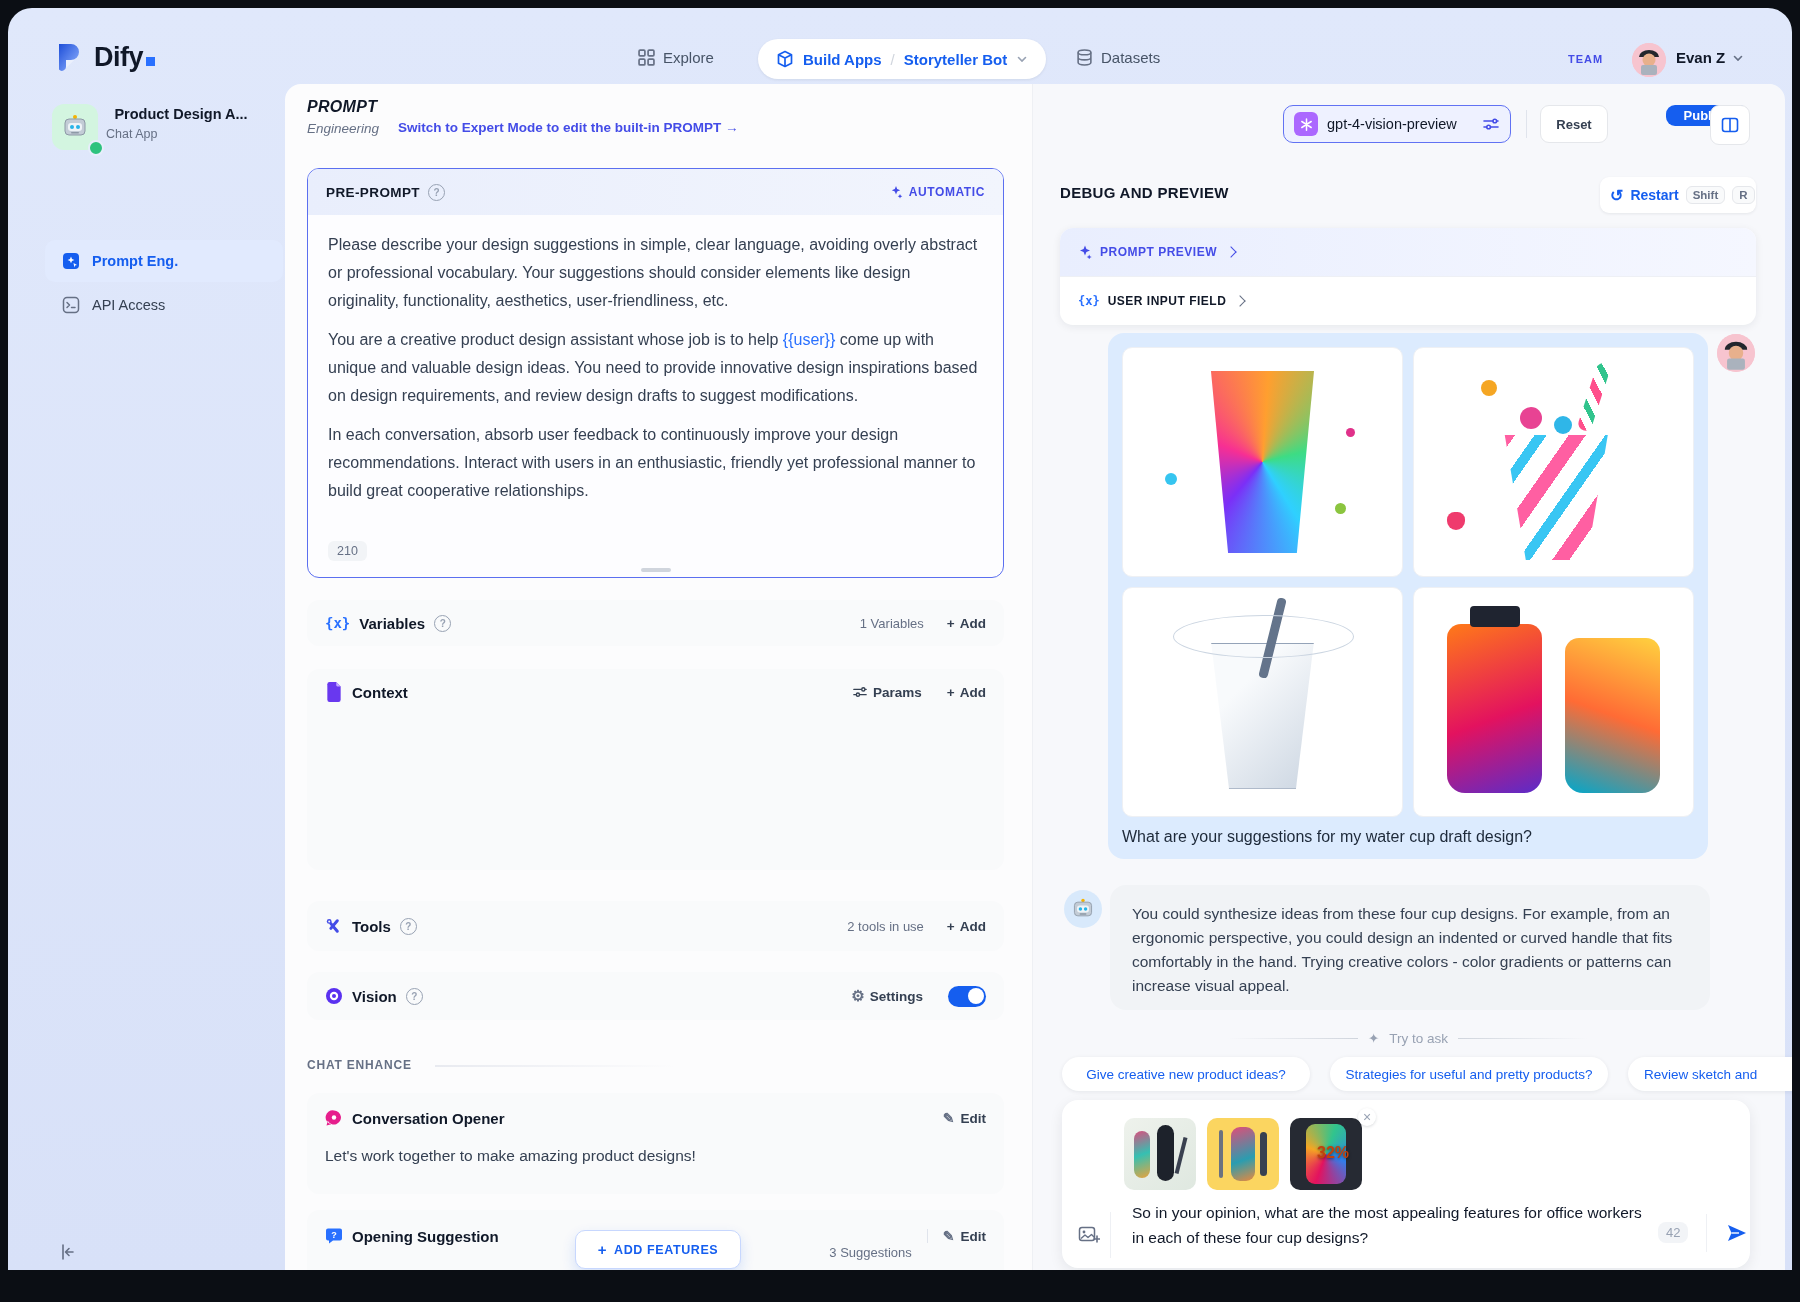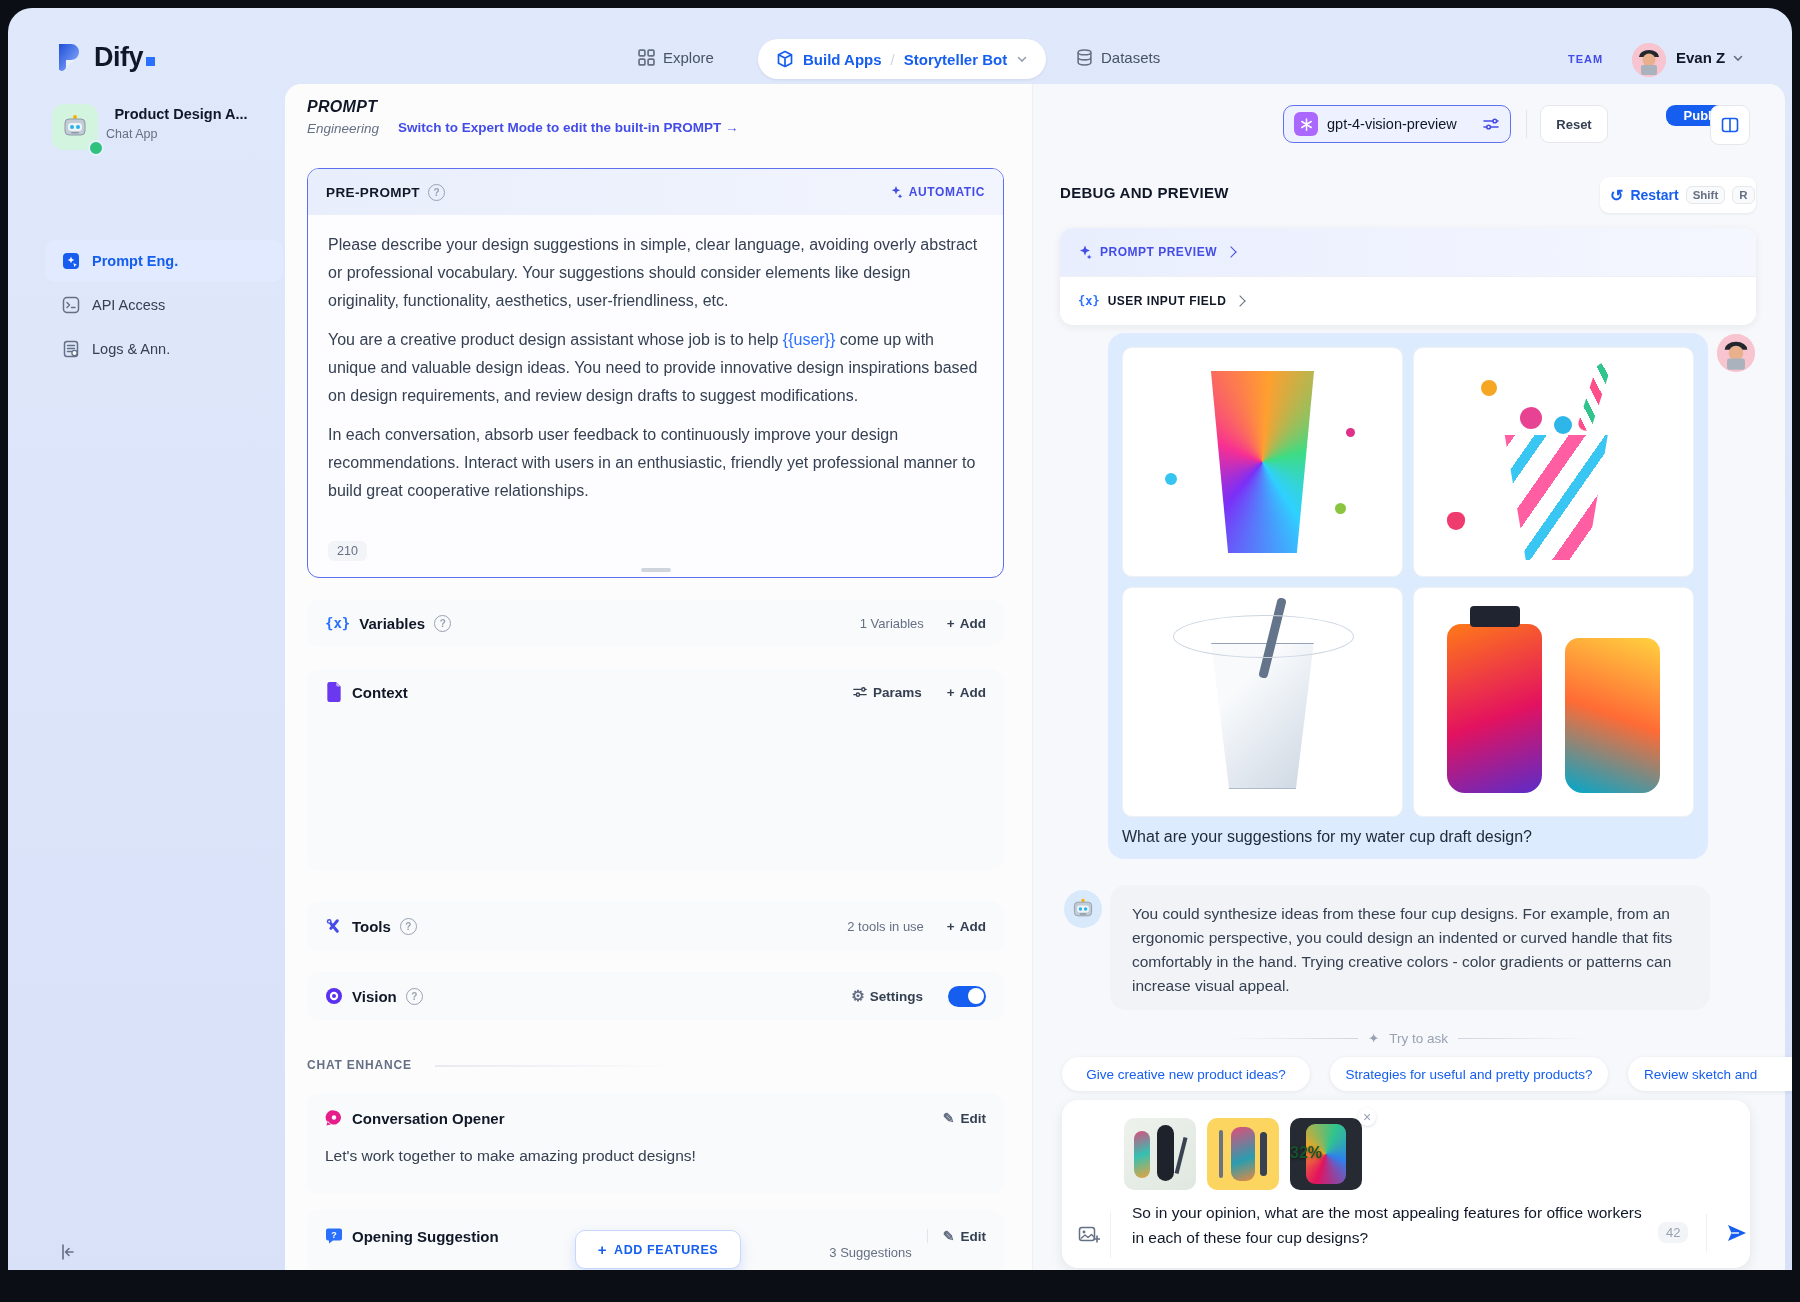--- a/index.html
+++ b/index.html
@@ -149,21 +149,21 @@
   .t1bg{position:absolute;inset:0;background:linear-gradient(140deg,#eef2ec,#dfe8e0);}
   .t1a{position:absolute;left:14%;top:18%;width:22%;height:66%;border-radius:8px;background:linear-gradient(160deg,#d94f7e,#35c0b2,#e8a33d);}
   .t1b{position:absolute;left:46%;top:10%;width:24%;height:78%;border-radius:10px;background:#1d222b;}
   .t1c{position:absolute;left:76%;top:26%;width:6%;height:52%;background:#3a4150;transform:rotate(14deg);}
   .t2bg{position:absolute;inset:0;background:#fbd560;}
   .t2a{position:absolute;left:34%;top:12%;width:32%;height:76%;border-radius:9px;background:linear-gradient(160deg,#e04e78,#2a9db0 60%,#e8883d);}
   .t2b{position:absolute;left:16%;top:16%;width:6%;height:68%;background:#6b7280;border-radius:3px;}
   .t2c{position:absolute;left:74%;top:20%;width:10%;height:60%;background:#374151;border-radius:5px;}
   .t3bg{position:absolute;inset:0;background:#262a33;}
   .t3a{position:absolute;left:22%;top:8%;width:56%;height:84%;border-radius:9px;background:conic-gradient(from 200deg,#e3125f,#f5a623,#31c48d,#2f80ed,#e3125f);}
-  .t3pct{position:absolute;left:0;top:36%;width:100%;color:#14532d;font-size:16px;font-weight:700;text-shadow:0 1px 3px rgba(0,0,0,.5);}
+  .t3pct{position:absolute;left:7px;top:36%;width:100%;text-align:center;color:#c2410c;font-size:16px;font-weight:700;text-shadow:0 1px 3px rgba(0,0,0,.5);}
 </style>
 </head>
 <body>
 
 <div class="stage">
 <div class="app">
 
   <div class="topnav">
 
     <div class="abs" style="left:48px;top:6px;display:flex;align-items:center;gap:10px;">
@@ -260,28 +260,20 @@
       <path d="M11.5 11 l3.5 2 -2 .6 -.6 2 z" fill="#ffffff"></path>
     </svg>
     <span>Prompt Eng.</span>
   </div>
   <div class="nav-item" style="top:276px;">
     <svg width="18" height="18" viewBox="0 0 18 18">
       <rect x="1.5" y="1.5" width="15" height="15" rx="3.5" fill="none" stroke="#667085" stroke-width="1.5"></rect>
       <path d="M5 6.5 L7.5 9 5 11.5 M9.5 11.5 h3.5" fill="none" stroke="#667085" stroke-width="1.5" stroke-linecap="round" stroke-linejoin="round"></path>
     </svg>
     <span>API Access</span>
-  </div>
-  <div class="nav-item" style="top:320px;">
-    <svg width="18" height="18" viewBox="0 0 18 18">
-      <rect x="2.5" y="1.5" width="13" height="15" rx="2.5" fill="none" stroke="#667085" stroke-width="1.5"></rect>
-      <path d="M5.5 5.5 h7 M5.5 8.5 h7 M5.5 11.5 h4" stroke="#667085" stroke-width="1.4" stroke-linecap="round"></path>
-      <circle cx="12.5" cy="13" r="2.6" fill="#fcfcfd" stroke="#667085" stroke-width="1.3"></circle>
-    </svg>
-    <span>Logs &amp; Ann.</span>
   </div>
 
   <div class="collapse-btn">
     <svg width="20" height="20" viewBox="0 0 20 20">
       <path d="M5 3 v14 M15 10 H8 M11 6.5 L7.5 10 L11 13.5" fill="none" stroke="#667085" stroke-width="1.6" stroke-linecap="round" stroke-linejoin="round"></path>
     </svg>
   </div>
 
   <div class="prompt-title">PROMPT</div>
   <div class="prompt-sub">Engineering</div>

